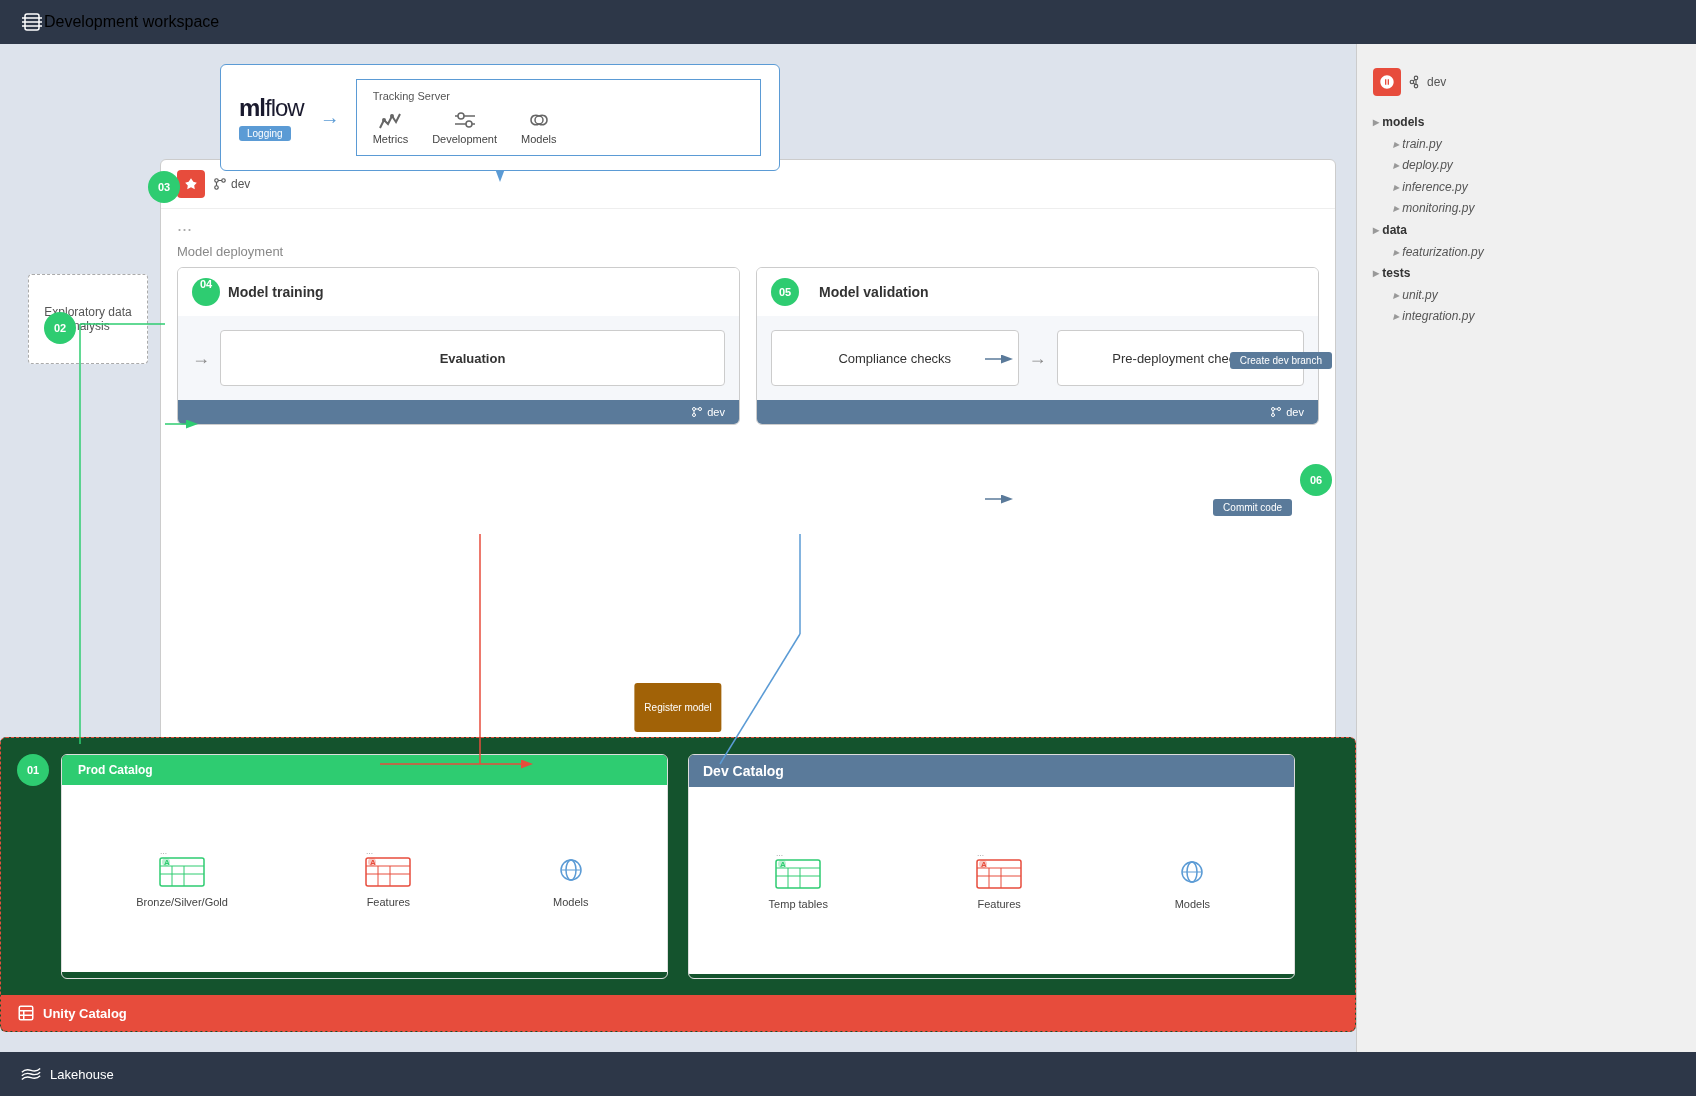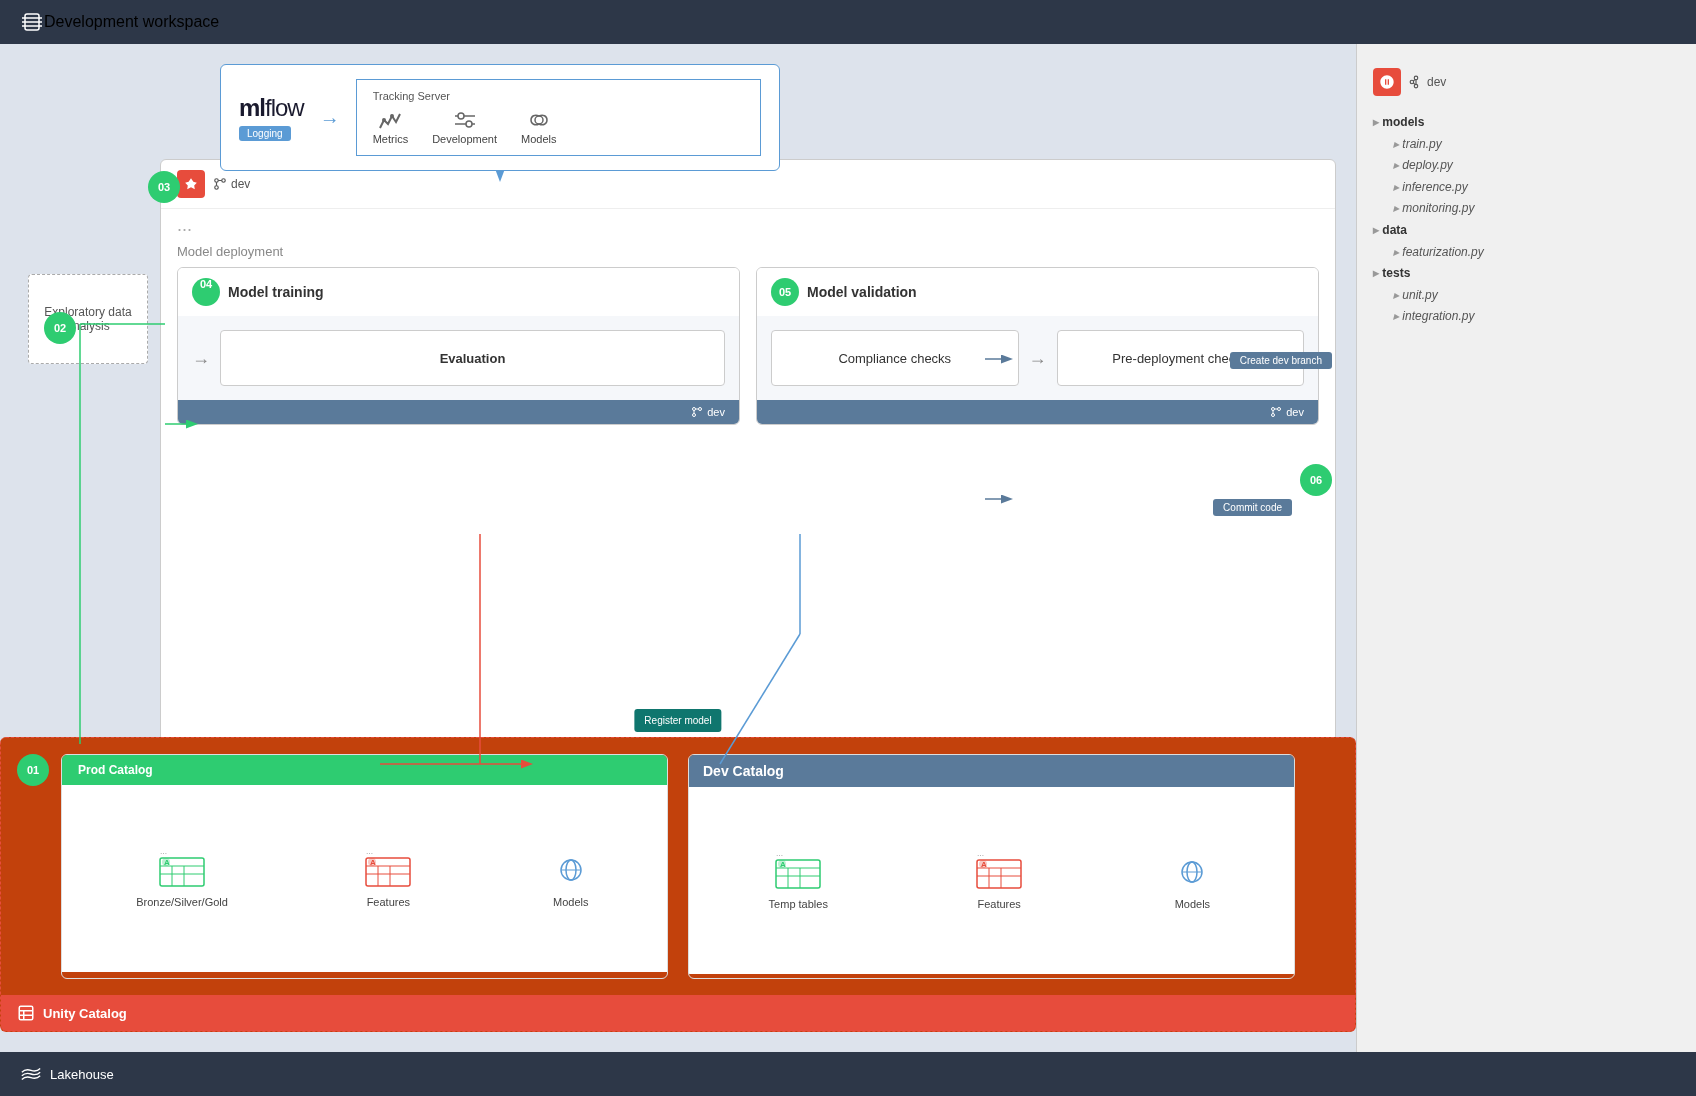--- a/index.html
+++ b/index.html
@@ -175,21 +175,21 @@
               <circle cx="6" cy="18" r="3"></circle>
               <circle cx="18" cy="6" r="3"></circle>
             <line x1="6" y1="9" x2="6" y2="15"></line>
               <line x1="9" y1="6" x2="15" y2="6"></line>
           </svg>
           <span>dev</span>
         </div>
       </div>
 
       <div style="flex:1; border:1px solid #ccc; border-radius:6px; overflow:hidden;">
-        <div style="display:flex; align-items:center; gap:8px; padding:10px 14px; background:white;">
+        <div style="display:flex; align-items:center; gap:20px; padding:10px 14px; background:white;">
           <div style="width:28px; height:28px; border-radius:50%; background:#2ecc71; color:white; font-size:11px; font-weight:700; display:flex; align-items:center; justify-content:center;">
             <span>05</span>
           </div>
           <span style="font-size:14px; font-weight:600; color:#333;">Model validation</span>
         </div>
         <div style="display:flex; gap:10px; padding:14px; background:#f5f7fa; align-items:center;">
           <div style="background:white; border:1px solid #ccc; border-radius:4px; padding:12px 14px; font-size:13px; color:#333; font-weight:500; flex:1; text-align:center; min-height:56px; display:flex; align-items:center; justify-content:center;">
             <span>Compliance checks</span>
           </div>
           <span style="color:#888; font-size:18px;">→</span>
@@ -220,21 +220,21 @@
   </div>
 
   <div style="position:absolute; top:308px; right:24px; background:#5a7a9a; color:white; font-size:10px; padding:3px 10px; border-radius:3px; z-index:20; white-space:nowrap;">Create dev branch</div>
 
   <div style="position:absolute; width:32px; height:32px; border-radius:50%; background:#2ecc71; color:white; font-size:11px; font-weight:700; display:flex; align-items:center; justify-content:center; right:24px; top:420px; z-index:10;">
     <span>06</span>
   </div>
 
   <div style="position:absolute; top:455px; right:64px; background:#5a7a9a; color:white; font-size:10px; padding:3px 10px; border-radius:3px; z-index:20; white-space:nowrap;">Commit code</div>
 
-  <div style="position:absolute; bottom:320px; left:50%; transform:translateX(-50%); background:#0f766e; color:white; font-size:10px; padding:6px 10px; border-radius:3px; z-index:20; white-space:nowrap;">Register model</div>
+  <div style="position:absolute; bottom:320px; left:50%; transform:translateX(-50%); background:#a16207; color:white; font-size:10px; padding:19px 10px; border-radius:3px; z-index:20; white-space:nowrap;">Register model</div>
 
   <svg style="position:absolute; top:0; left:0; width:100%; height:100%; pointer-events:none; z-index:4;">
 
     <line x1="500" y1="100" x2="500" y2="135" stroke="#5b9bd5" stroke-width="1.5" marker-end="url(#arrowBlue)"></line>
 
     <line x1="80" y1="280" x2="165" y2="280" stroke="#2ecc71" stroke-width="1.5"></line>
     <line x1="80" y1="280" x2="80" y2="700" stroke="#2ecc71" stroke-width="1.5"></line>
 
     <line x1="165" y1="380" x2="195" y2="380" stroke="#2ecc71" stroke-width="1.5" marker-end="url(#arrowGreen)"></line>
 
@@ -260,21 +260,21 @@
       <marker id="arrowGray" markerWidth="8" markerHeight="8" refX="6" refY="3" orient="auto">
         <path d="M0,0 L0,6 L8,3 z" fill="#5a7a9a"></path>
       </marker>
       <marker id="arrowRed" markerWidth="8" markerHeight="8" refX="6" refY="3" orient="auto">
         <path d="M0,0 L0,6 L8,3 z" fill="#e74c3c"></path>
       </marker>
     </defs>
   </svg>
 
   <div style="position:absolute; left:0; right:0; bottom:20px; height:295px;">
-    <div style="border:1.5px dashed #e74c3c; border-radius:6px; margin:0 0px; height:100%; background:#c2410c; position:relative; overflow:hidden;">
+    <div style="border:1.5px dashed #e74c3c; border-radius:6px; margin:0 0px; height:100%; background:#14532d; position:relative; overflow:hidden;">
 
       <div style="position:absolute; width:32px; height:32px; border-radius:50%; background:#2ecc71; color:white; font-size:11px; font-weight:700; display:flex; align-items:center; justify-content:center; left:16px; top:16px; z-index:10;">
         <span>01</span>
       </div>
 
       <div style="display:flex; gap:20px; padding:16px 60px 16px 60px; height:calc(100% - 36px);">
 
         <div style="flex:1; border-radius:6px; overflow:hidden; border:1px solid #ddd;">
           <div style="background:#2ecc71; padding:8px 16px; font-size:12px; font-weight:600; color:white;">Prod Catalog</div>
           <div style="display:flex; gap:20px; padding:16px; background:white; justify-content:space-around; align-items:center; height:calc(100% - 36px);">

